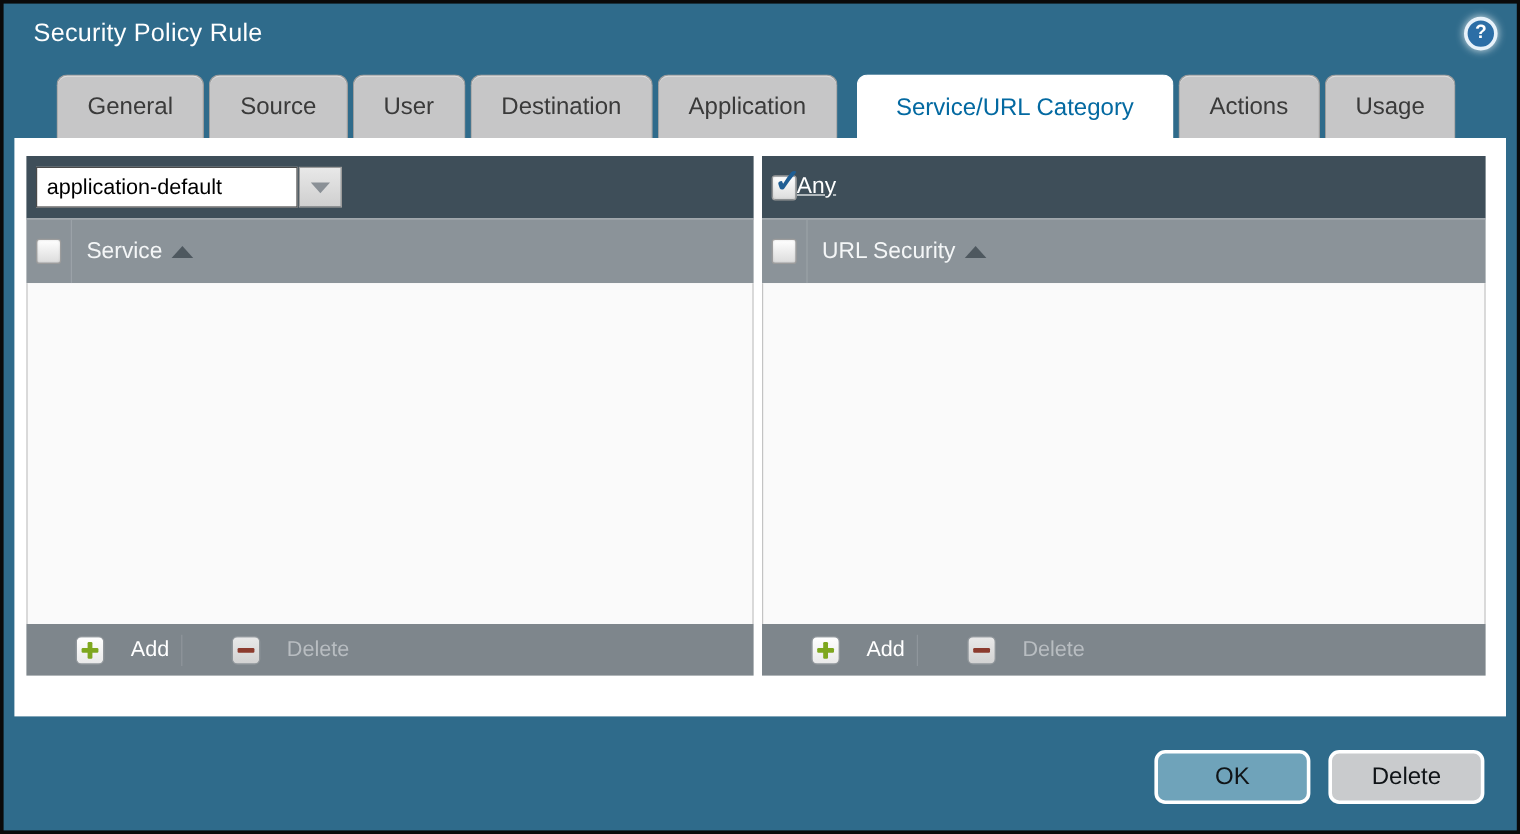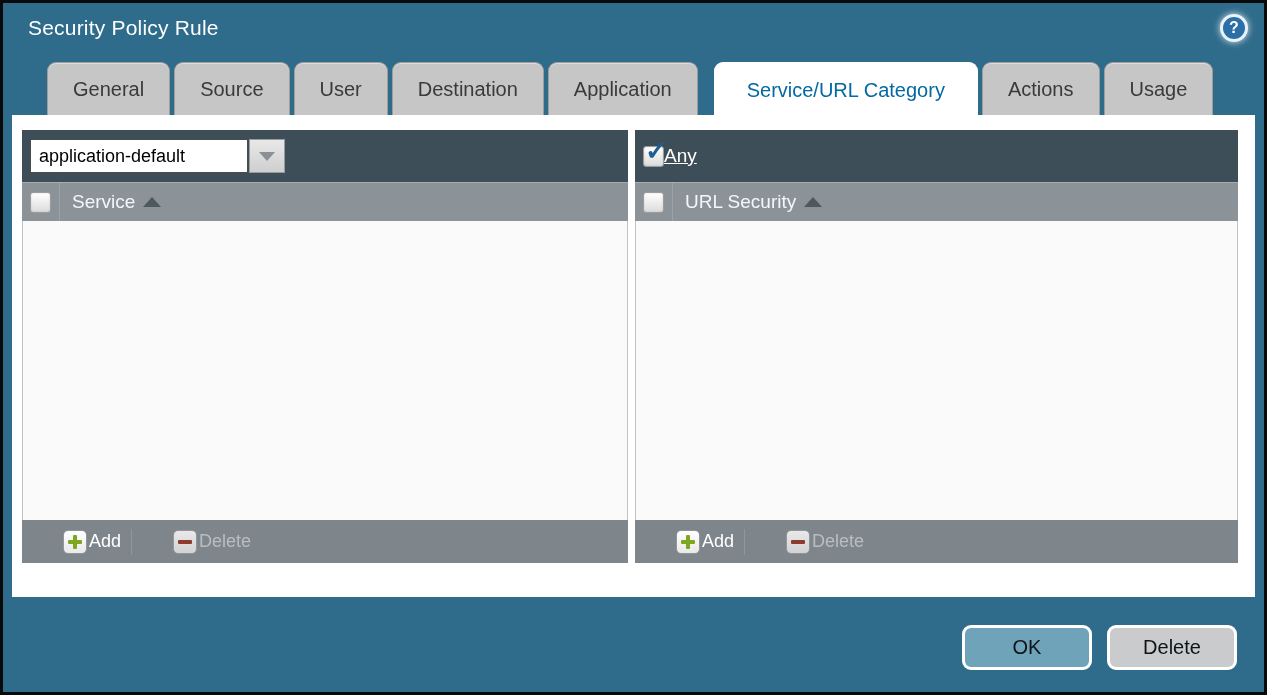--- a/index.html
+++ b/index.html
@@ -89,21 +89,21 @@
     cursor:pointer;
   }
   .tri-down {
     width:0; height:0; display:block;
     border-left:8px solid transparent; border-right:8px solid transparent;
     border-top:9px solid #8a9096;
   }
 
   
   .col-header {
-    height:39px; background:#8b9399; flex:0 0 auto;
+    height:54px; background:#8b9399; flex:0 0 auto;
     display:flex; align-items:center; padding-left:8px;
     border-top:1px solid #a6acb1;
   }
   .cb {
     width:21px; height:21px; display:inline-block; position:relative;
     background:linear-gradient(#ffffff,#dcdcdc);
     border:1px solid #9c9c9c; border-radius:3px;
     box-shadow:inset 0 0 2px rgba(0,0,0,.15);
     cursor:pointer; flex:0 0 auto;
   }
@@ -125,21 +125,21 @@
   .panel-body {
     flex:1 1 auto; background:#fafafa;
     border-left:1px solid #c3c3c3; border-right:1px solid #c3c3c3;
   }
 
   
   .panel-footer {
     height:43px; background:#7e868c; flex:0 0 auto;
     display:flex; align-items:center; padding-left:10px; gap:10px;
   }
-  .foot-btn { display:flex; align-items:center; gap:2px; cursor:pointer;padding-left:31px; }
+  .foot-btn { display:flex; align-items:center; gap:22px; cursor:pointer;padding-left:31px; }
   .foot-btn .label { font-size:18px; }
   .btn-add .label { color:#ffffff; }
   .btn-delete .label { color:#b8bdc1; }
   .mini-icon {
     width:24px; height:24px; border-radius:5px; position:relative;
     border:1px solid #90969b;
   }
   .icon-add { background:linear-gradient(#ffffff,#e9e9e9); }
   .icon-add::before, .icon-add::after {
     content:""; position:absolute; background:#7ea71f; border-radius:1px;

